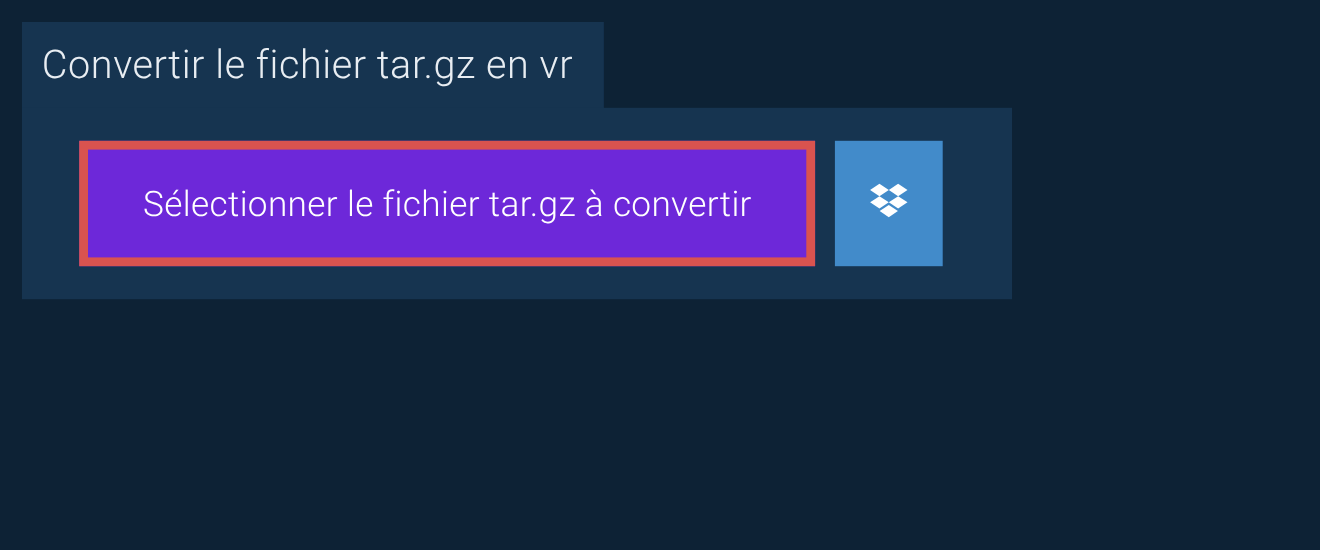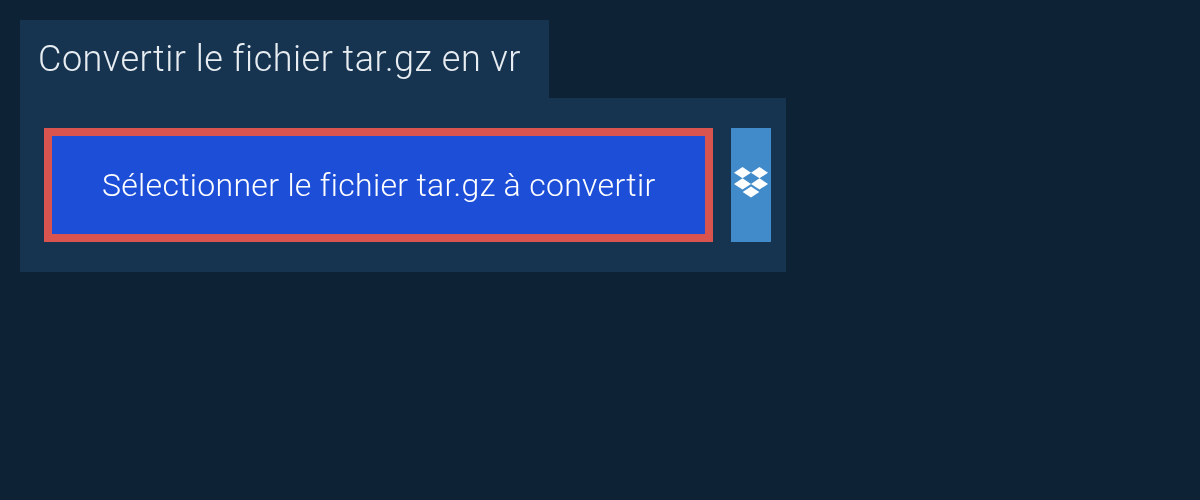--- a/index.html
+++ b/index.html
@@ -10,21 +10,21 @@
     body {
       background: #0d2235;
       font-family: -apple-system, BlinkMacSystemFont, "Segoe UI", Roboto, Helvetica, Arial, sans-serif;
       width: 1200px;
       height: 500px;
       overflow: hidden;
     }
     .panel {
       background: #163450;
       margin: 20px;
-      width: 766px;
+      width: 900px;
       position: relative;
     }
     .tab-header {
       display: inline-block;
       background: #163450;
       padding: 18px 28px 18px 18px;
       font-size: 36px;
       font-weight: 300;
       color: #e8edf2;
       letter-spacing: 0.5px;
@@ -39,29 +39,30 @@
     .content {
       padding: 30px 24px 30px 24px;
     }
     .button-row {
       display: flex;
       gap: 18px;
       align-items: stretch;
     }
     .select-button {
       flex: 0 0 auto;
-      background: #1d4ed8;
+      background: #6d28d9;
       border: 8px solid #d9534f;
       color: #ffffff;
       font-size: 32px;
       font-weight: 300;
       padding: 30px 50px;
       cursor: pointer;
       text-align: center;
       letter-spacing: 0.3px;
+      margin-left: 28px;
     }
     .dropbox-button {
       background: #428bca;
       width: 98px;
       display: flex;
       align-items: center;
       justify-content: center;
       cursor: pointer;
     }
     .dropbox-icon {

